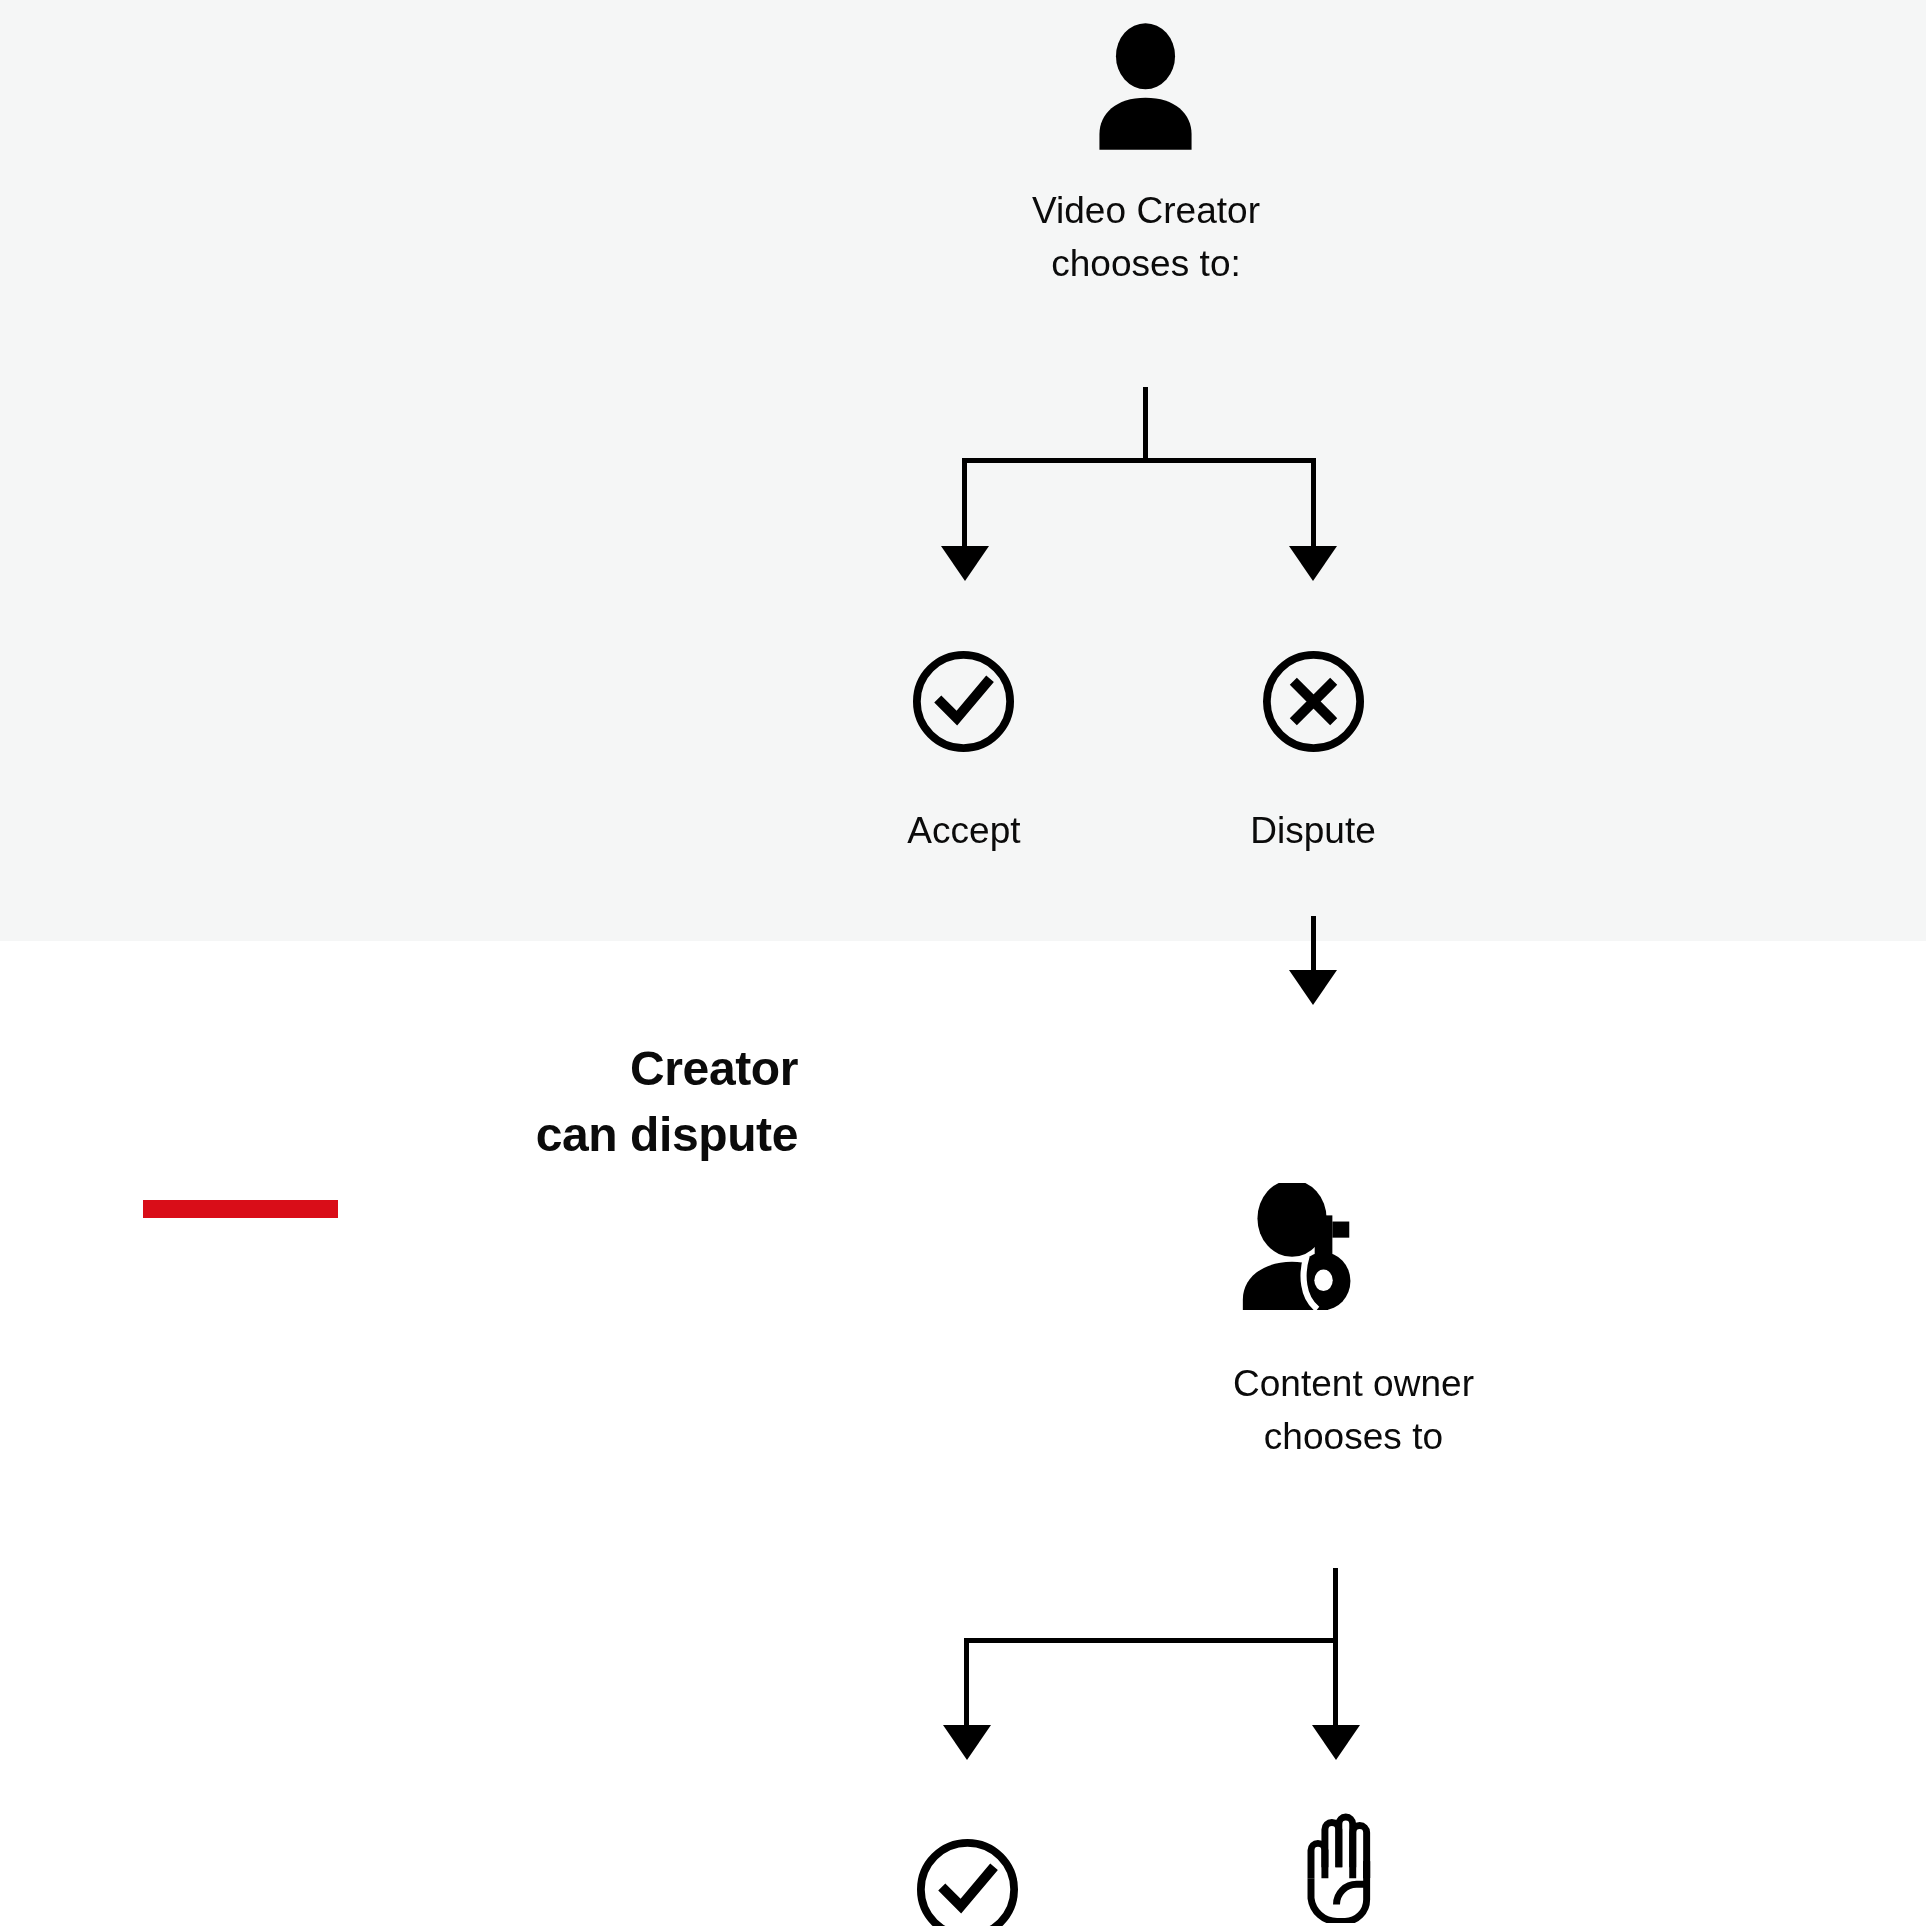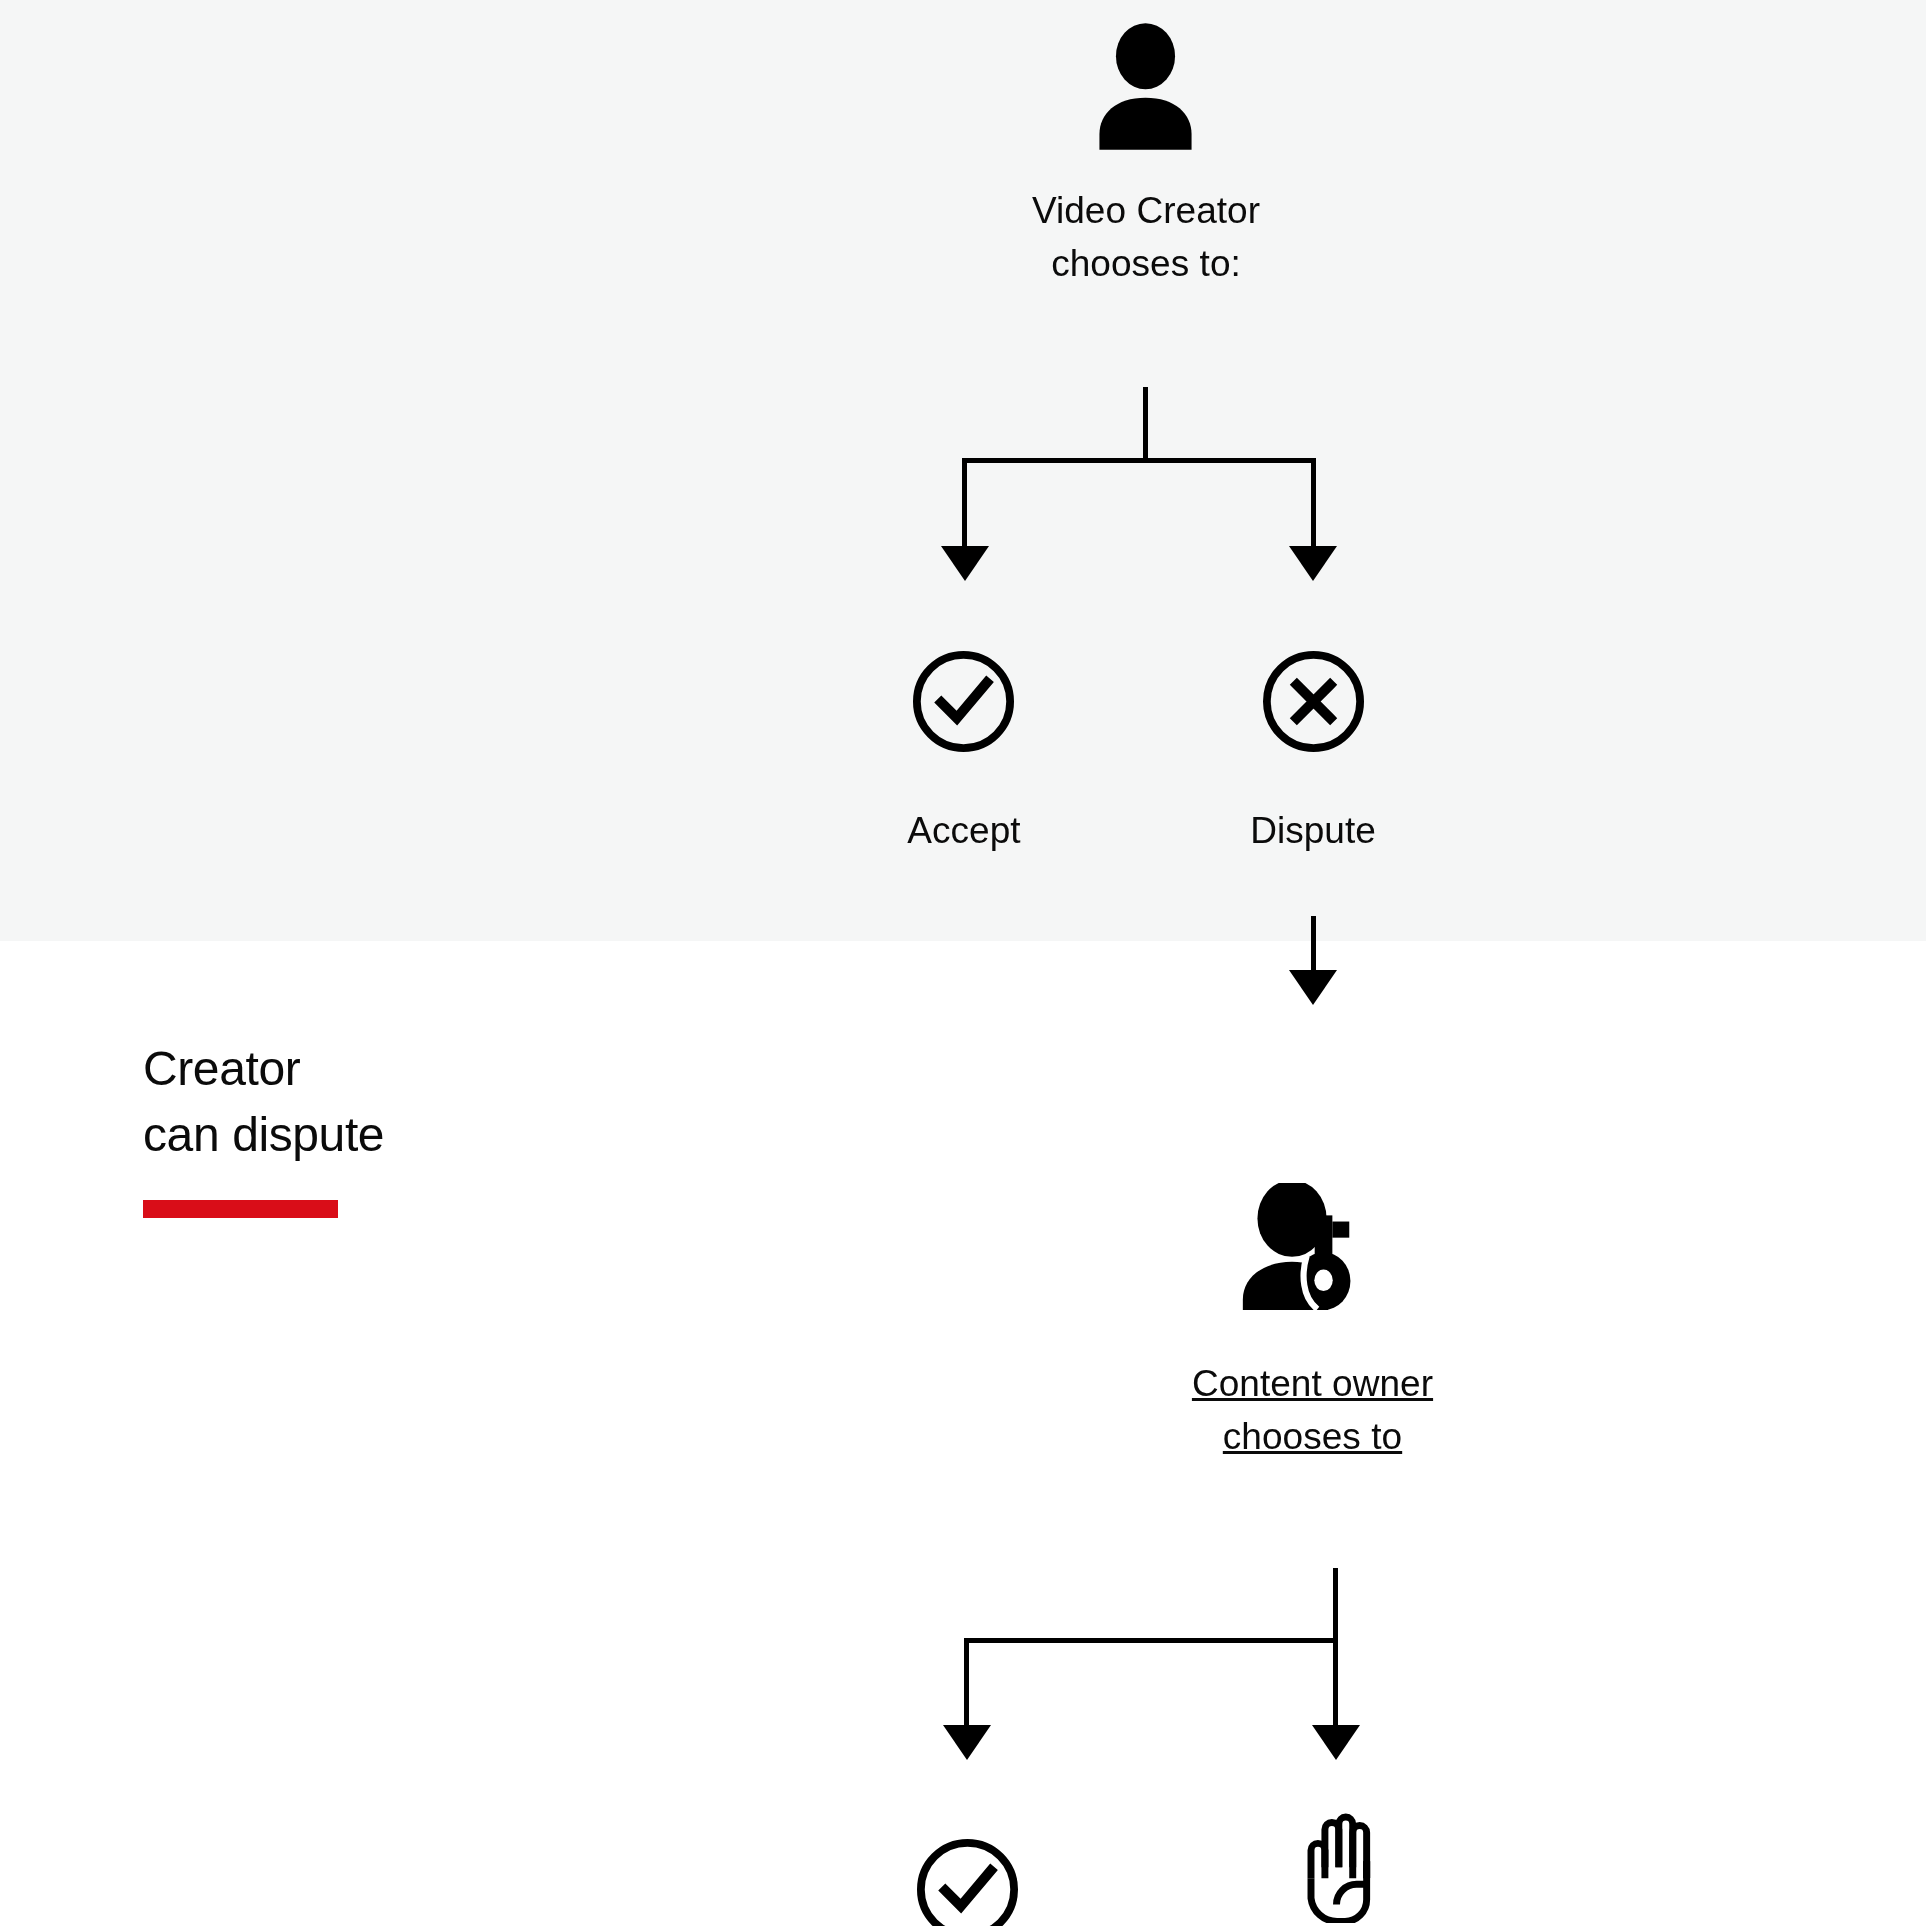--- a/index.html
+++ b/index.html
@@ -44,25 +44,26 @@
   
   .rail{
     position:absolute;
     left:143px;
     top:1036px;
     width:655px;
   }
   .rail-title{
     font-size:48px;
     line-height:1.38;
-    font-weight:400;
+    font-weight:700;
     letter-spacing:-0.4px;
     color:#0b0b0b;
     white-space:pre-line;
     margin:0;
+    text-align:right;
   }
   .rail-rule{
     margin-top:32px;
     width:195px;
     height:17.7px;
     background:#d90d18;
   }
 
   
   .vline{position:absolute;background:#000;}
@@ -137,21 +138,21 @@
 
       <rect x="197" y="84" width="46" height="122" fill="#000"></rect>
       <rect x="243" y="100" width="44" height="42" fill="#000"></rect>
 
       <ellipse cx="220" cy="255" rx="70" ry="75" fill="#000"></ellipse>
       <ellipse cx="220" cy="253" rx="24" ry="28" fill="#ffffff"></ellipse>
 
       <path d="M176 190 q-12 40 -6 76 q6 40 34 62" fill="none" stroke="#ffffff" stroke-width="16"></path>
     </svg>
   </div>
-  <div class="lbl" style="left:1062px; top:1358px; width:501px;text-decoration:underline;">Content owner
+  <div class="lbl" style="left:1103px; top:1358px; width:501px;">Content owner
 chooses to</div>
 
   <div class="vline" style="left:1333px; top:1568px; width:5.4px; height:74px;"></div>
 
   <div class="hline" style="left:964px; top:1638px; width:374px; height:5.4px;"></div>
 
   <div class="vline" style="left:964px; top:1638px; width:5.4px; height:92px;"></div>
   <div class="arrowhead" style="left:943px; top:1725px;"></div>
 
   <div class="vline" style="left:1333px; top:1638px; width:5.4px; height:92px;"></div>

